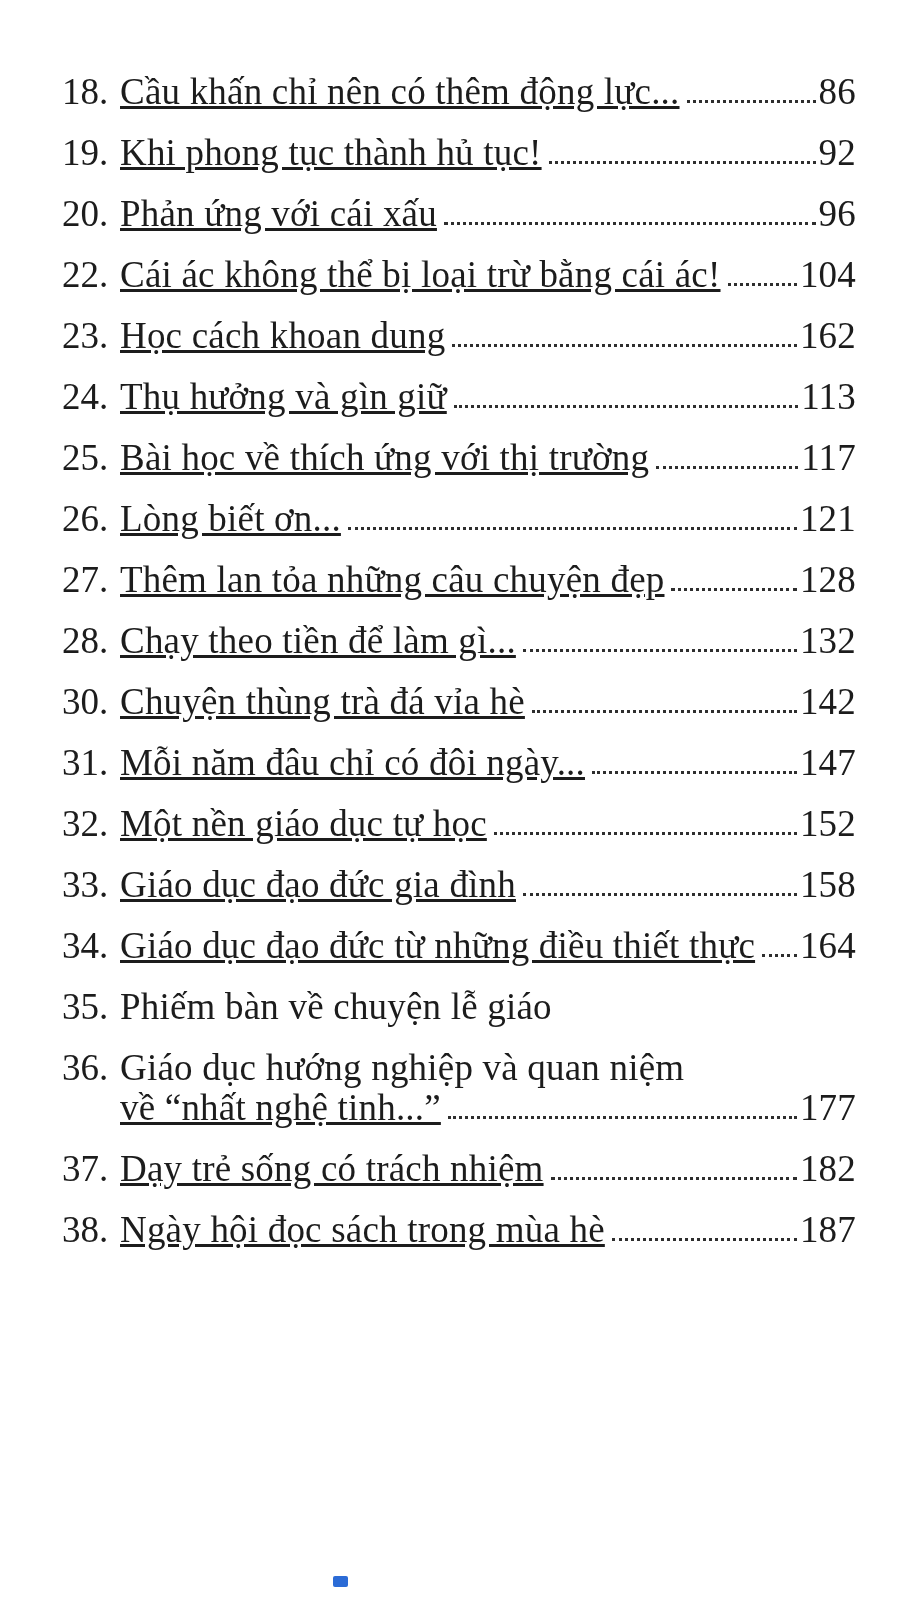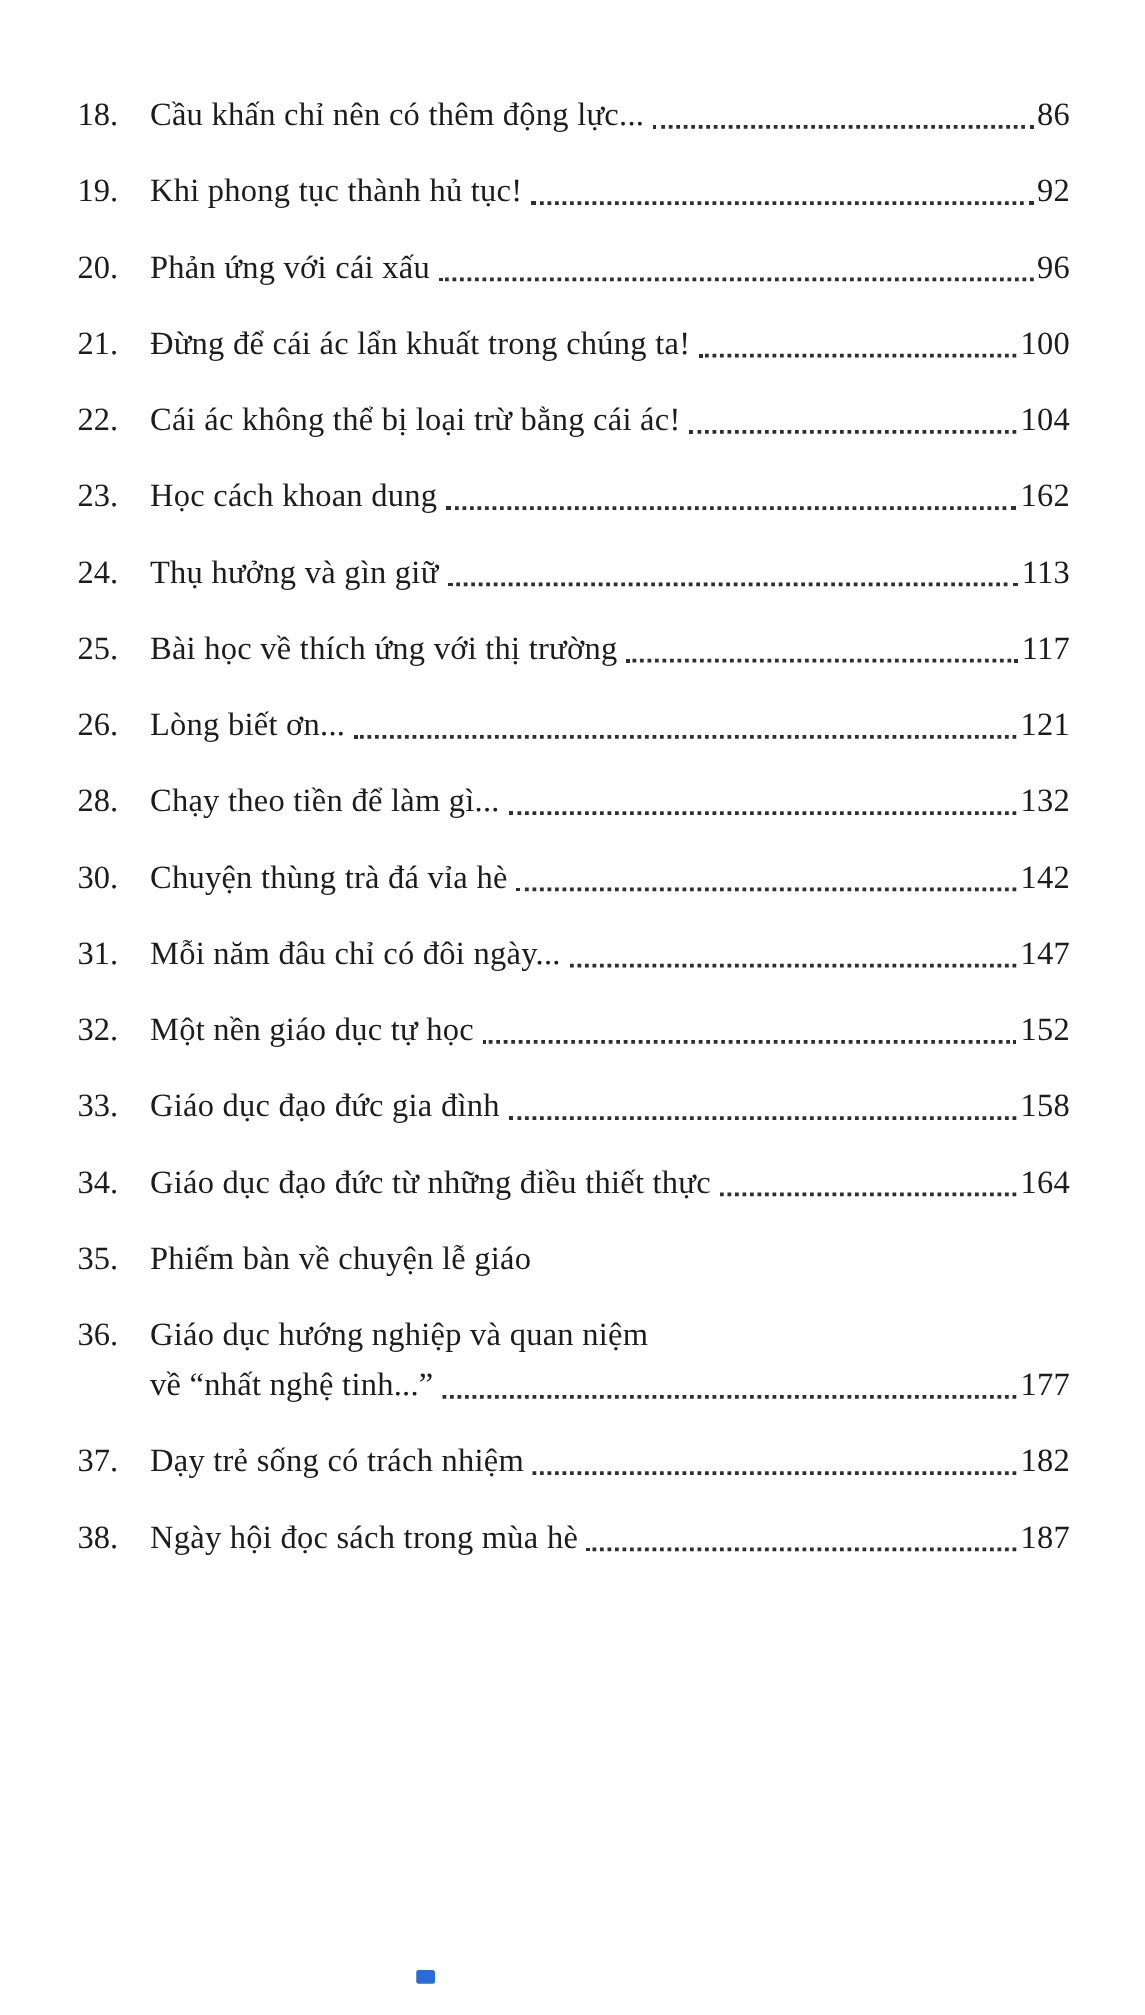--- a/index.html
+++ b/index.html
@@ -20,21 +20,21 @@
     inset: 0;
     padding: 72px 60px 0 62px;
     box-sizing: border-box;
   }
   .toc-list {
     display: block;
   }
   .entry {
     display: flex;
     align-items: flex-start;
-    font-size: 26px;
+    font-size: 37px;
     margin-bottom: 21px;
   }
   .num {
     flex: 0 0 58px;
     line-height: 40px;
   }
   .entry-body {
     flex: 1 1 auto;
     min-width: 0;
   }
@@ -42,20 +42,21 @@
     line-height: 40px;
     letter-spacing: 0.2px;
   }
   .line-last {
     display: flex;
     align-items: flex-end;
   }
   .line-last .title {
     flex: 0 0 auto;
     line-height: 40px;
+    text-decoration: underline;
   }
   .leader {
     flex: 1 1 auto;
     min-width: 14px;
     border-bottom: 3px dotted #2e2e2e;
     margin: 0 3px 9px 7px;
     height: 0;
     align-self: flex-end;
   }
   .page-num {
@@ -102,30 +103,20 @@
     <span class="num">20.</span>
     <div class="entry-body">
           <div class="line line-last">
             <span class="title">Phản ứng với cái xấu</span>
             <span class="leader" style="border-bottom-color: rgb(46, 46, 46);"></span>
             <span class="page-num">96</span>
           </div>
         </div>
   </div>
 
-  <div class="entry">
-    <span class="num">21.</span>
-    <div class="entry-body">
-          <div class="line line-last">
-            <span class="title">Đừng để cái ác lẩn khuất trong chúng ta!</span>
-            <span class="leader" style="border-bottom-color: rgb(46, 46, 46);"></span>
-            <span class="page-num">100</span>
-          </div>
-        </div>
-  </div>
 
   <div class="entry">
     <span class="num">22.</span>
     <div class="entry-body">
           <div class="line line-last">
             <span class="title">Cái ác không thể bị loại trừ bằng cái ác!</span>
             <span class="leader" style="border-bottom-color: rgb(46, 46, 46);"></span>
             <span class="page-num">104</span>
           </div>
         </div>
@@ -168,20 +159,30 @@
     <span class="num">26.</span>
     <div class="entry-body">
           <div class="line line-last">
             <span class="title">Lòng biết ơn...</span>
             <span class="leader" style="border-bottom-color: rgb(46, 46, 46);"></span>
             <span class="page-num">121</span>
           </div>
         </div>
   </div>
 
+  <div class="entry">
+    <span class="num">27.</span>
+    <div class="entry-body">
+          <div class="line line-last">
+            <span class="title">Thêm lan tỏa những câu chuyện đẹp</span>
+            <span class="leader" style="border-bottom-color: rgb(46, 46, 46);"></span>
+            <span class="page-num">128</span>
+          </div>
+        </div>
+  </div>
 
   <div class="entry">
     <span class="num">28.</span>
     <div class="entry-body">
           <div class="line line-last">
             <span class="title">Chạy theo tiền để làm gì...</span>
             <span class="leader" style="border-bottom-color: rgb(46, 46, 46);"></span>
             <span class="page-num">132</span>
           </div>
         </div>

